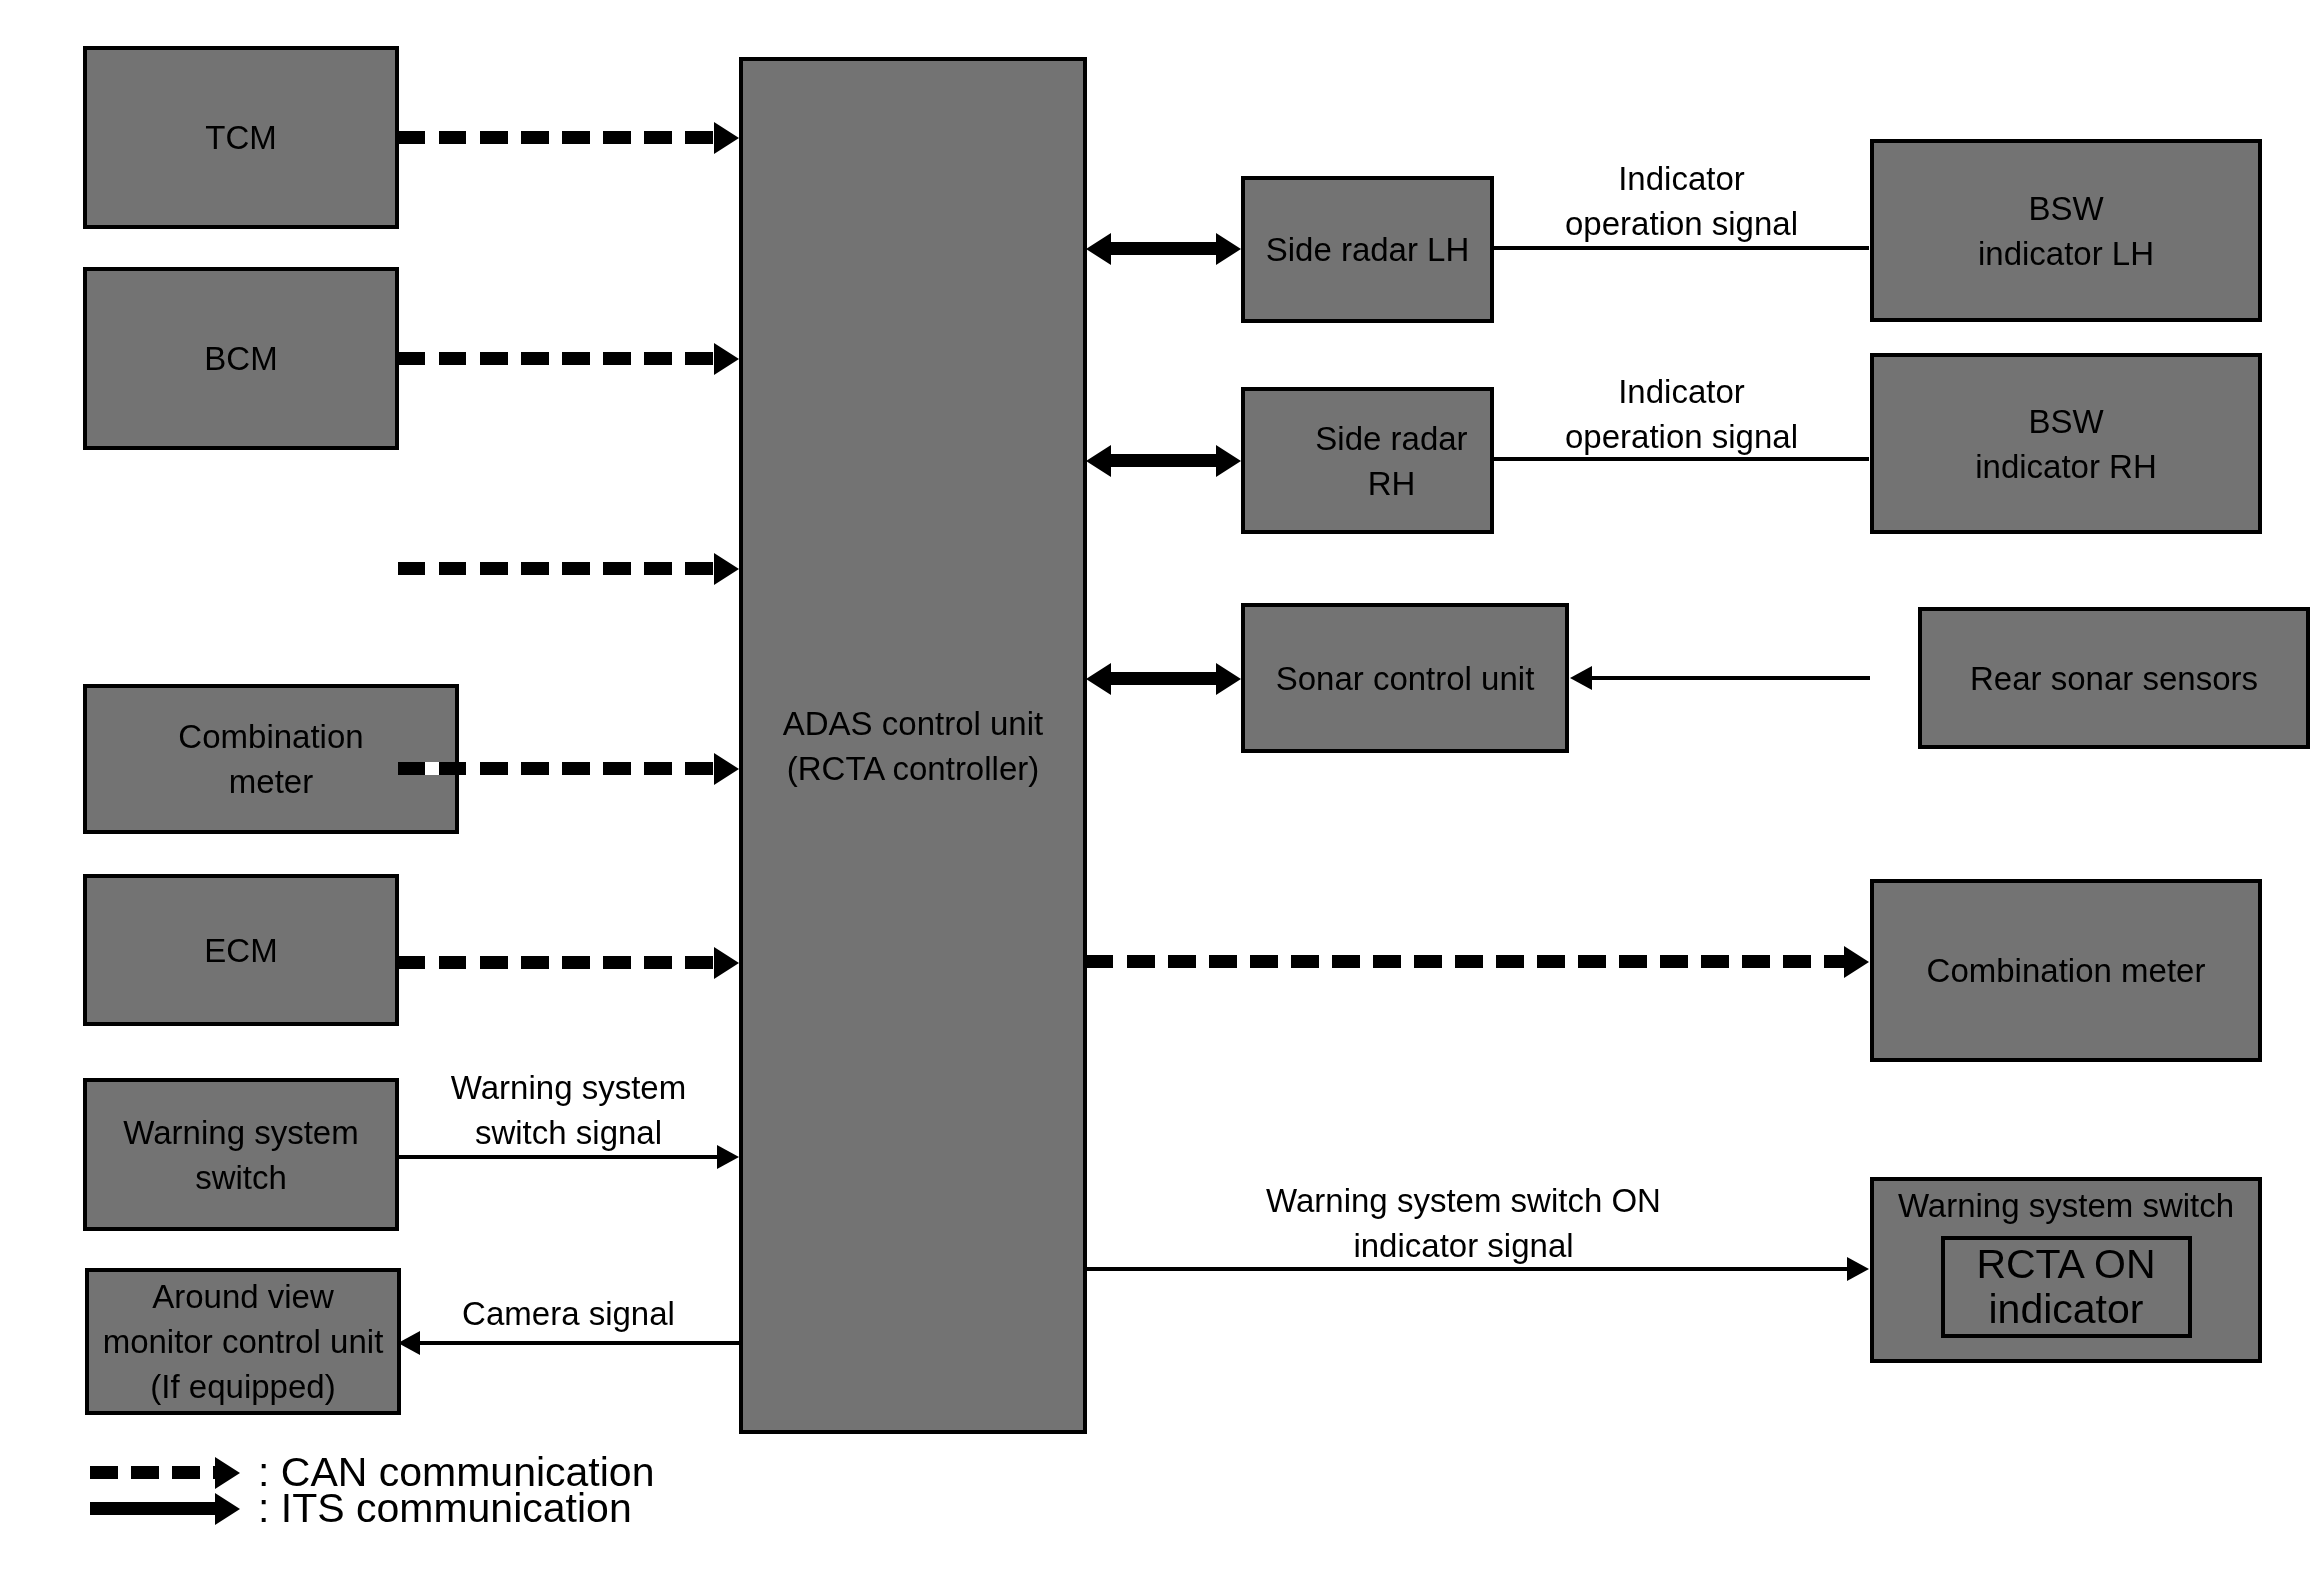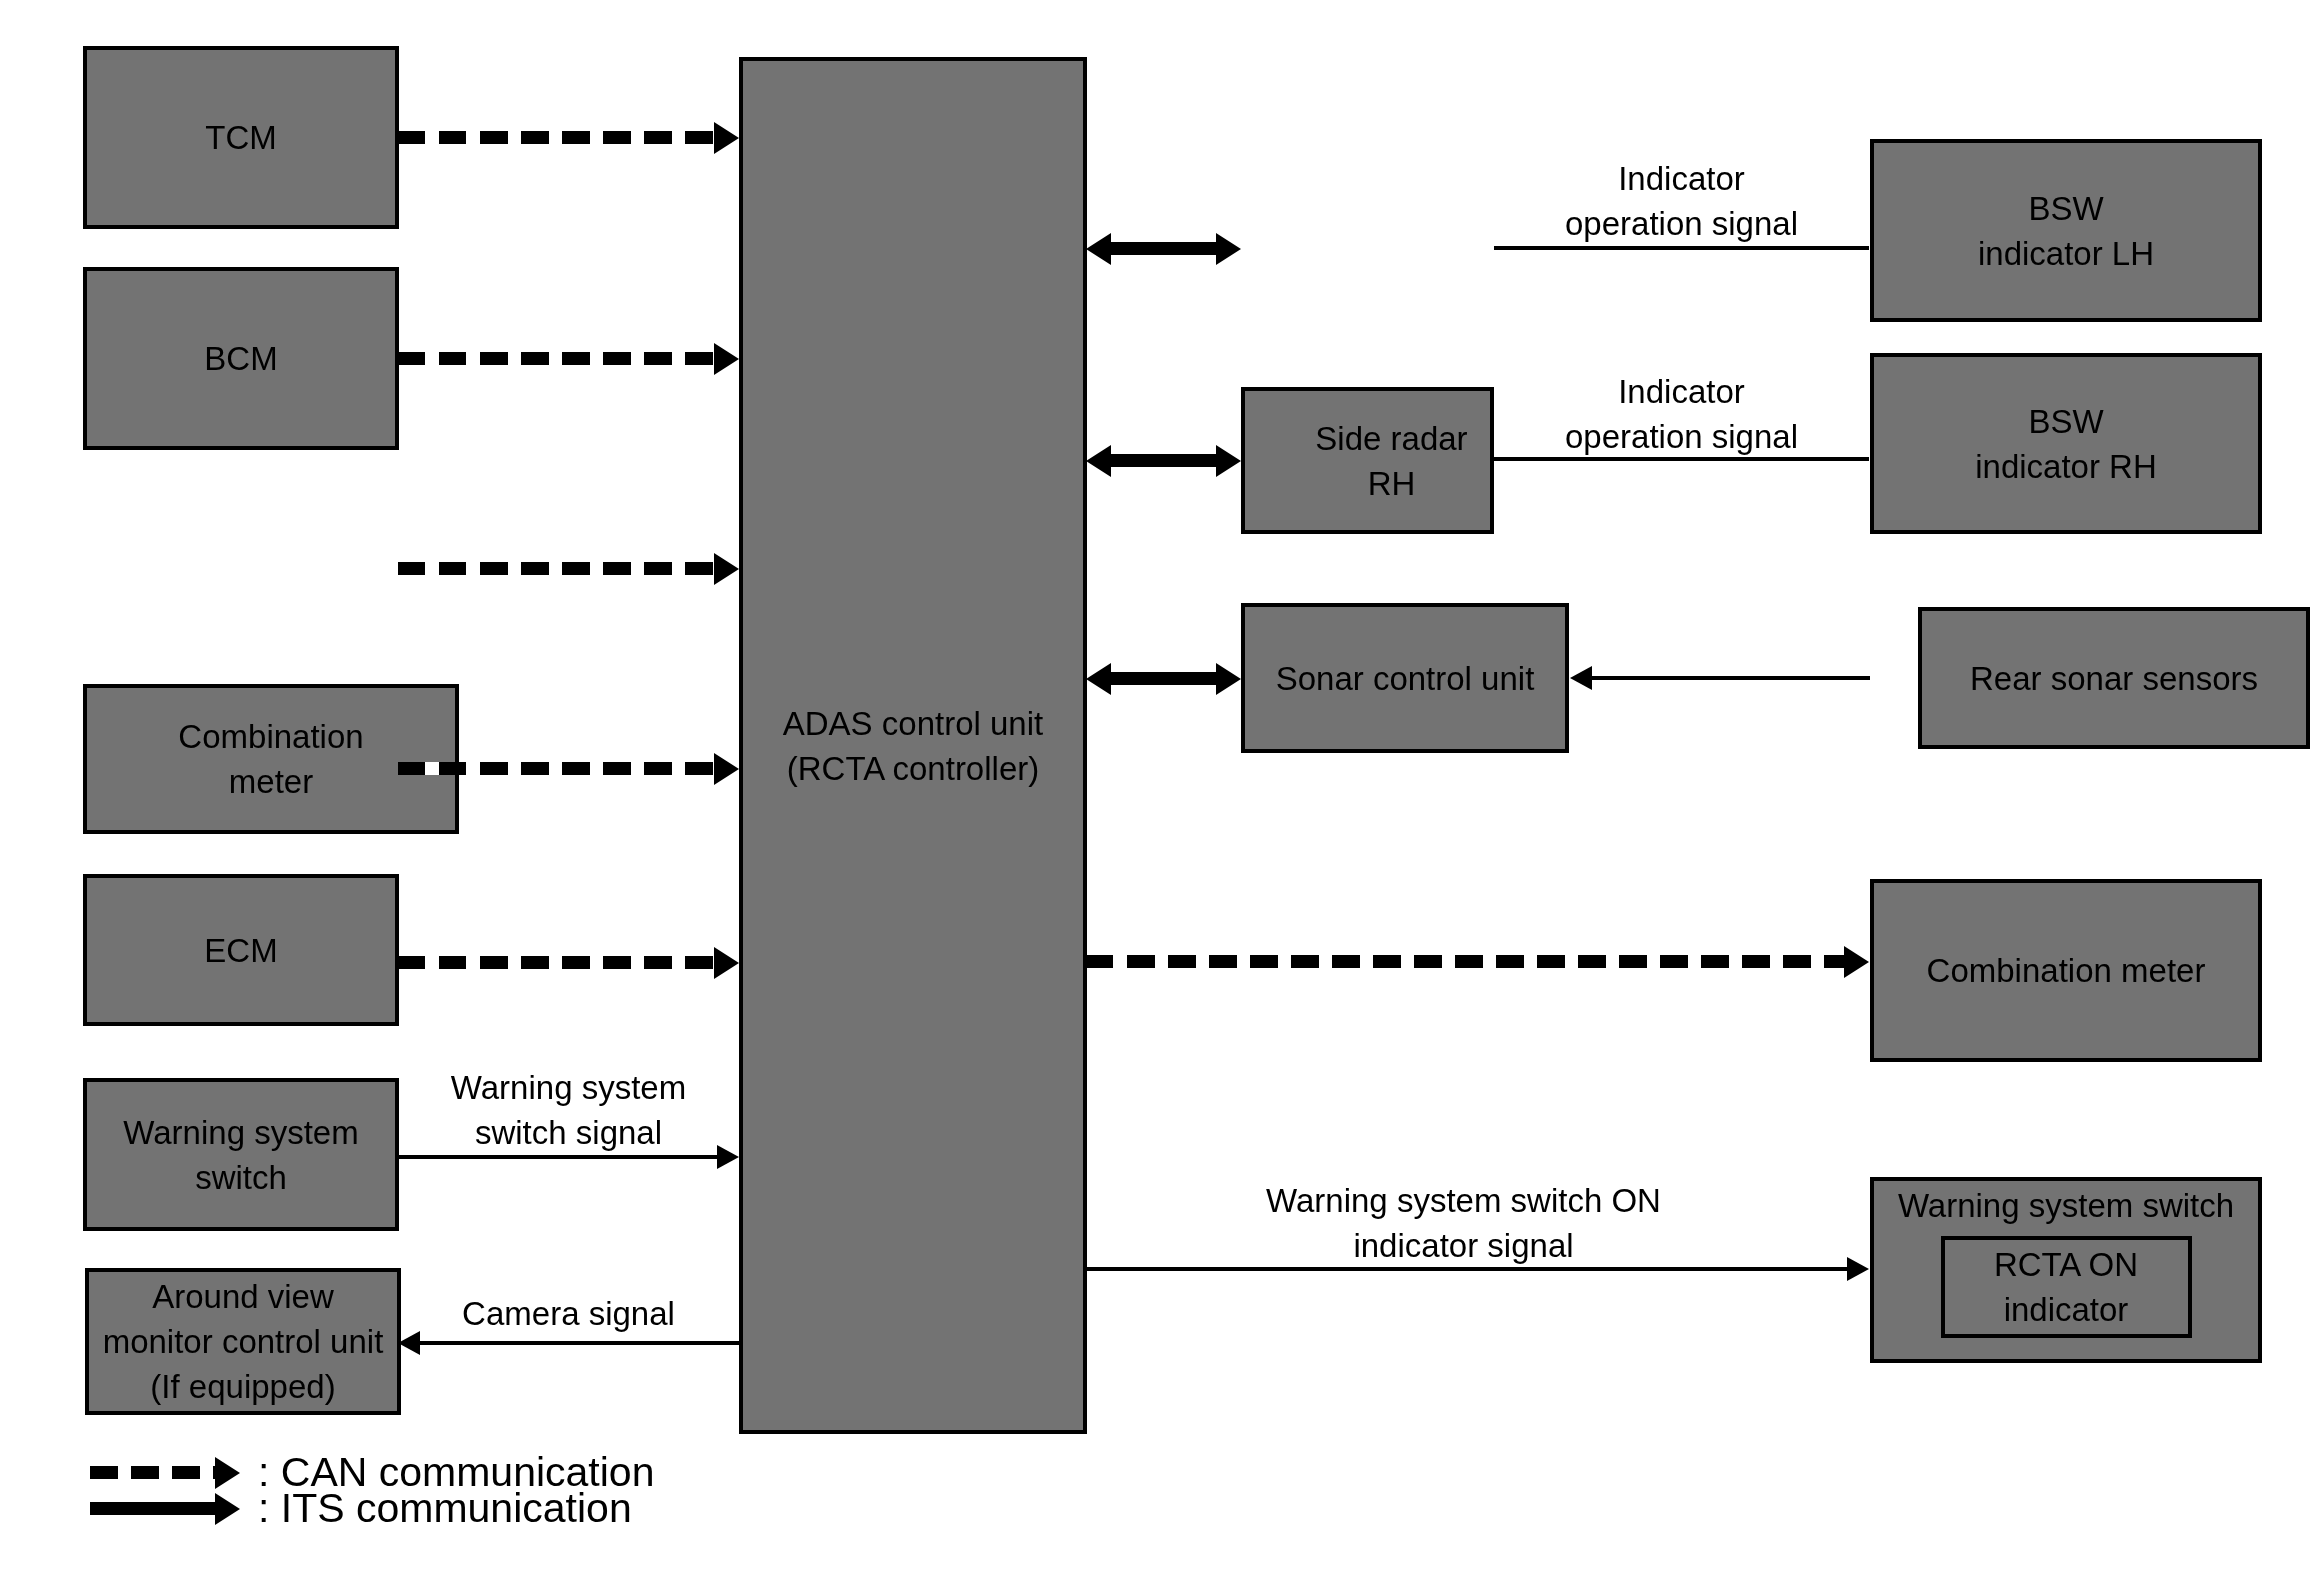--- a/index.html
+++ b/index.html
@@ -78,33 +78,34 @@
   <div class="box" style="left:83px; top:874px; width:316px; height:152px;">ECM</div>
   <div class="box" style="left:83px; top:1078px; width:316px; height:153px;">Warning system
 switch</div>
   <div class="box" style="left:85px; top:1268px; width:316px; height:147px;">Around view
 monitor control unit
 (If equipped)</div>
 
   <div class="box" style="left:739px; top:57px; width:348px; height:1377px;">ADAS control unit
 (RCTA controller)</div>
 
+  <div class="box" style="left:1241px; top:176px;  width:253px; height:147px;">Side radar LH</div>
   <div class="box" style="left:1241px; top:387px;  width:253px; height:147px;padding-left:48px;">Side radar RH</div>
   <div class="box" style="left:1241px; top:603px; width:328px; height:150px;">Sonar control unit</div>
 
   <div class="box" style="left:1870px; top:139px;  width:392px; height:183px;">BSW
 indicator LH</div>
   <div class="box" style="left:1870px; top:353px;  width:392px; height:181px;">BSW
 indicator RH</div>
   <div class="box" style="left:1870px; top:607px; width:392px; height:142px;margin-left:48px;">Rear sonar sensors</div>
   <div class="box" style="left:1870px; top:879px; width:392px; height:183px;">Combination meter</div>
 
   <div class="box col-box" style="left:1870px; top:1177px; width:392px; height:186px;">
     <span>Warning system switch</span>
-    <div class="inner-box" style="font-size:33px; line-height:45px;">RCTA ON
+    <div class="inner-box" style="font-size:41px; line-height:45px;">RCTA ON
 indicator</div>
   </div>
 
   <div class="arrow" style="left:398px; top:121px;  width:341px; height:33px;">
     <div class="dash-bar"></div>
       <div class="head-r"></div>
   </div>
   <div class="arrow" style="left:398px; top:342px;  width:341px; height:33px;">
     <div class="dash-bar"></div>
       <div class="head-r"></div>

